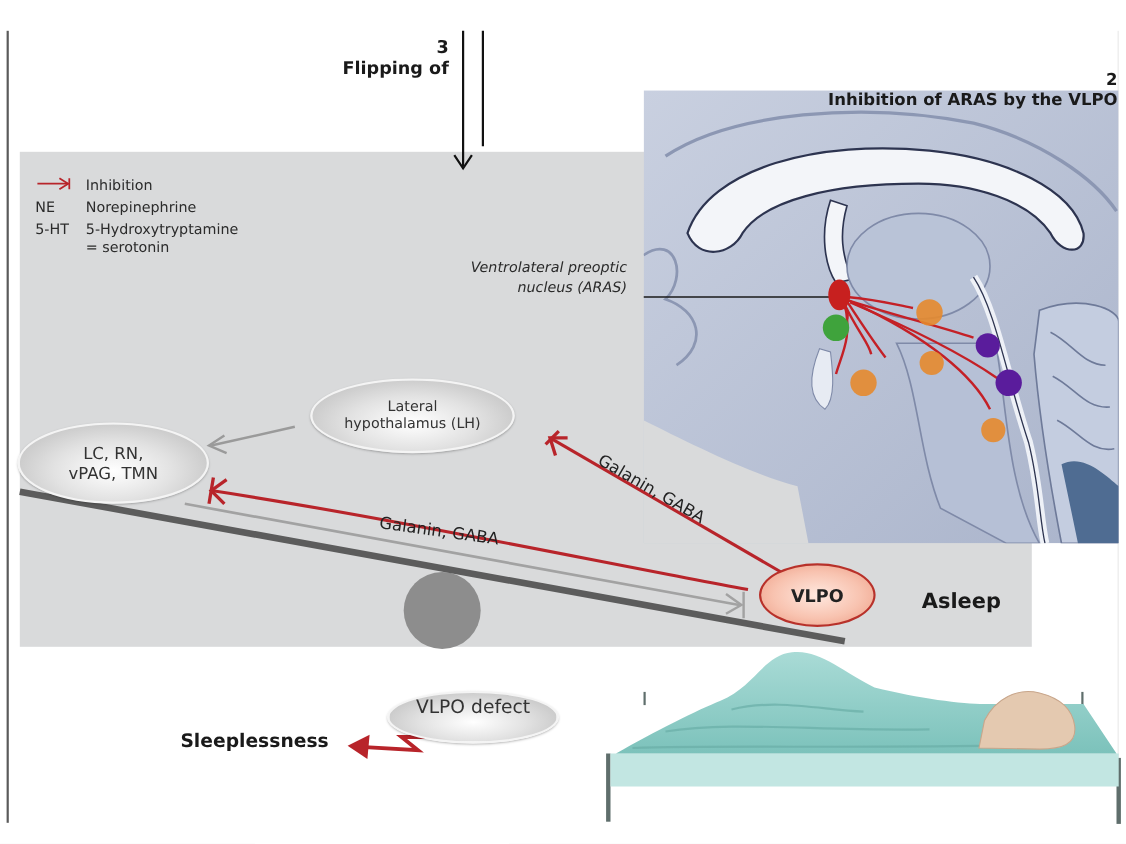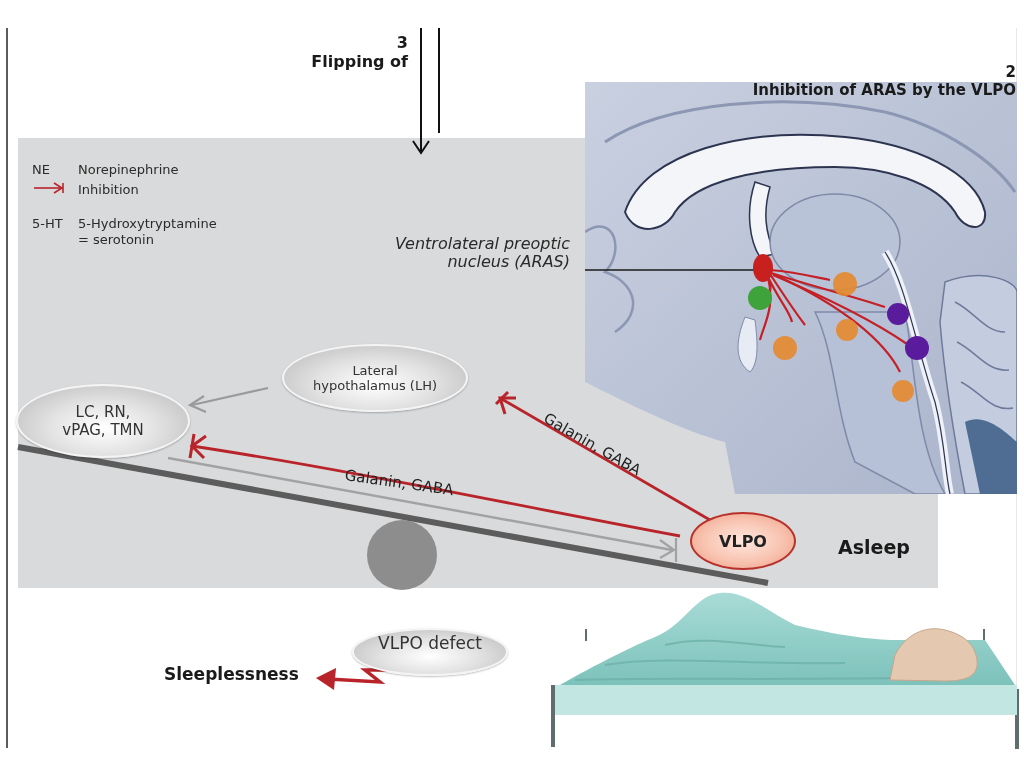--- a/index.html
+++ b/index.html
@@ -10,21 +10,21 @@
   .right-rule { position:absolute; left:1016px; top:28px; width:1px; height:720px; background:#e8e8e8; }
   .step-label { text-align:right; font-weight:bold; font-size:16px; line-height:19px; }
   .legend { font-size:13px; color:#2b2b2b; line-height:20px; }
   .legend .abbr { display:inline-block; width:46px; }
   .legend .desc { display:inline-block; }
   .ellipse { position:absolute; border-radius:50%; display:flex; align-items:center; justify-content:center; text-align:center; }
   .grey-ell { background:radial-gradient(ellipse at 50% 60%, #ffffff 0%, #e2e2e2 45%, #b6b6b6 100%); border:2px solid #f4f4f4; box-shadow:0 1px 2px rgba(0,0,0,.25); font-size:13px; line-height:15px; color:#333; }
   .vlpo-ell { background:radial-gradient(ellipse at 50% 50%, #ffe8df 0%, #f8c3b0 55%, #ec9a82 100%); border:2px solid #b8312a; font-weight:bold; font-size:16px; color:#222; }
   .brain { position:absolute; left:585px; top:82px; width:432px; height:412px; overflow:hidden; }
   .brain-title { font-weight:bold; font-size:15px; text-align:right; line-height:18px; }
-  .vlpo-caption { font-style:italic; font-size:16px; line-height:18px; text-align:right; color:#2a2a2a; }
+  .vlpo-caption { font-style:italic; font-size:13px; line-height:18px; text-align:right; color:#2a2a2a; }
   .rot-label { position:absolute; font-size:15px; color:#222; white-space:nowrap; transform-origin:left center; }
 </style>
 </head>
 <body>
 
 <div class="left-rule"></div>
 <div class="right-rule"></div>
 
 <div class="panel"></div>
 
@@ -98,32 +98,32 @@
   <div>Inhibition of ARAS by the VLPO</div>
 </div>
 
 <div class="abs vlpo-caption" style="left:340px; top:235px; width:230px;">
   <div>Ventrolateral preoptic</div>
   <div>nucleus (ARAS)</div>
 </div>
 
 <div class="abs legend" style="left:32px; top:160px;">
   <div>
-    <span class="abbr">NE</span><span class="desc">Norepinephrine</span>
-  </div>
-  <div>
     <span class="abbr">
       <svg width="36" height="12">
         <line x1="2" y1="6" x2="30" y2="6" stroke="#b8242a" stroke-width="1.6"></line>
         <polyline points="22,1 30,6 22,11" fill="none" stroke="#b8242a" stroke-width="1.6"></polyline>
         <line x1="31" y1="1" x2="31" y2="11" stroke="#b8242a" stroke-width="1.6"></line>
       </svg>
     </span><span class="desc">Inhibition</span>
   </div>
-  <div style="line-height:16px; margin-top:16px;">
+  <div>
+    <span class="abbr">NE</span><span class="desc">Norepinephrine</span>
+  </div>
+  <div style="line-height:16px; margin-top:2px;">
     <span class="abbr">5-HT</span><span class="desc">5-Hydroxytryptamine</span><br>
     <span class="abbr"></span><span class="desc">= serotonin</span>
   </div>
 </div>
 
 <svg class="abs" style="left:0; top:0;" width="1024" height="767">
 
   <ellipse cx="402" cy="555" rx="35" ry="35" fill="#8d8d8d"></ellipse>
 
   <line x1="18" y1="447" x2="768" y2="583" stroke="#5c5c5c" stroke-width="6"></line>

